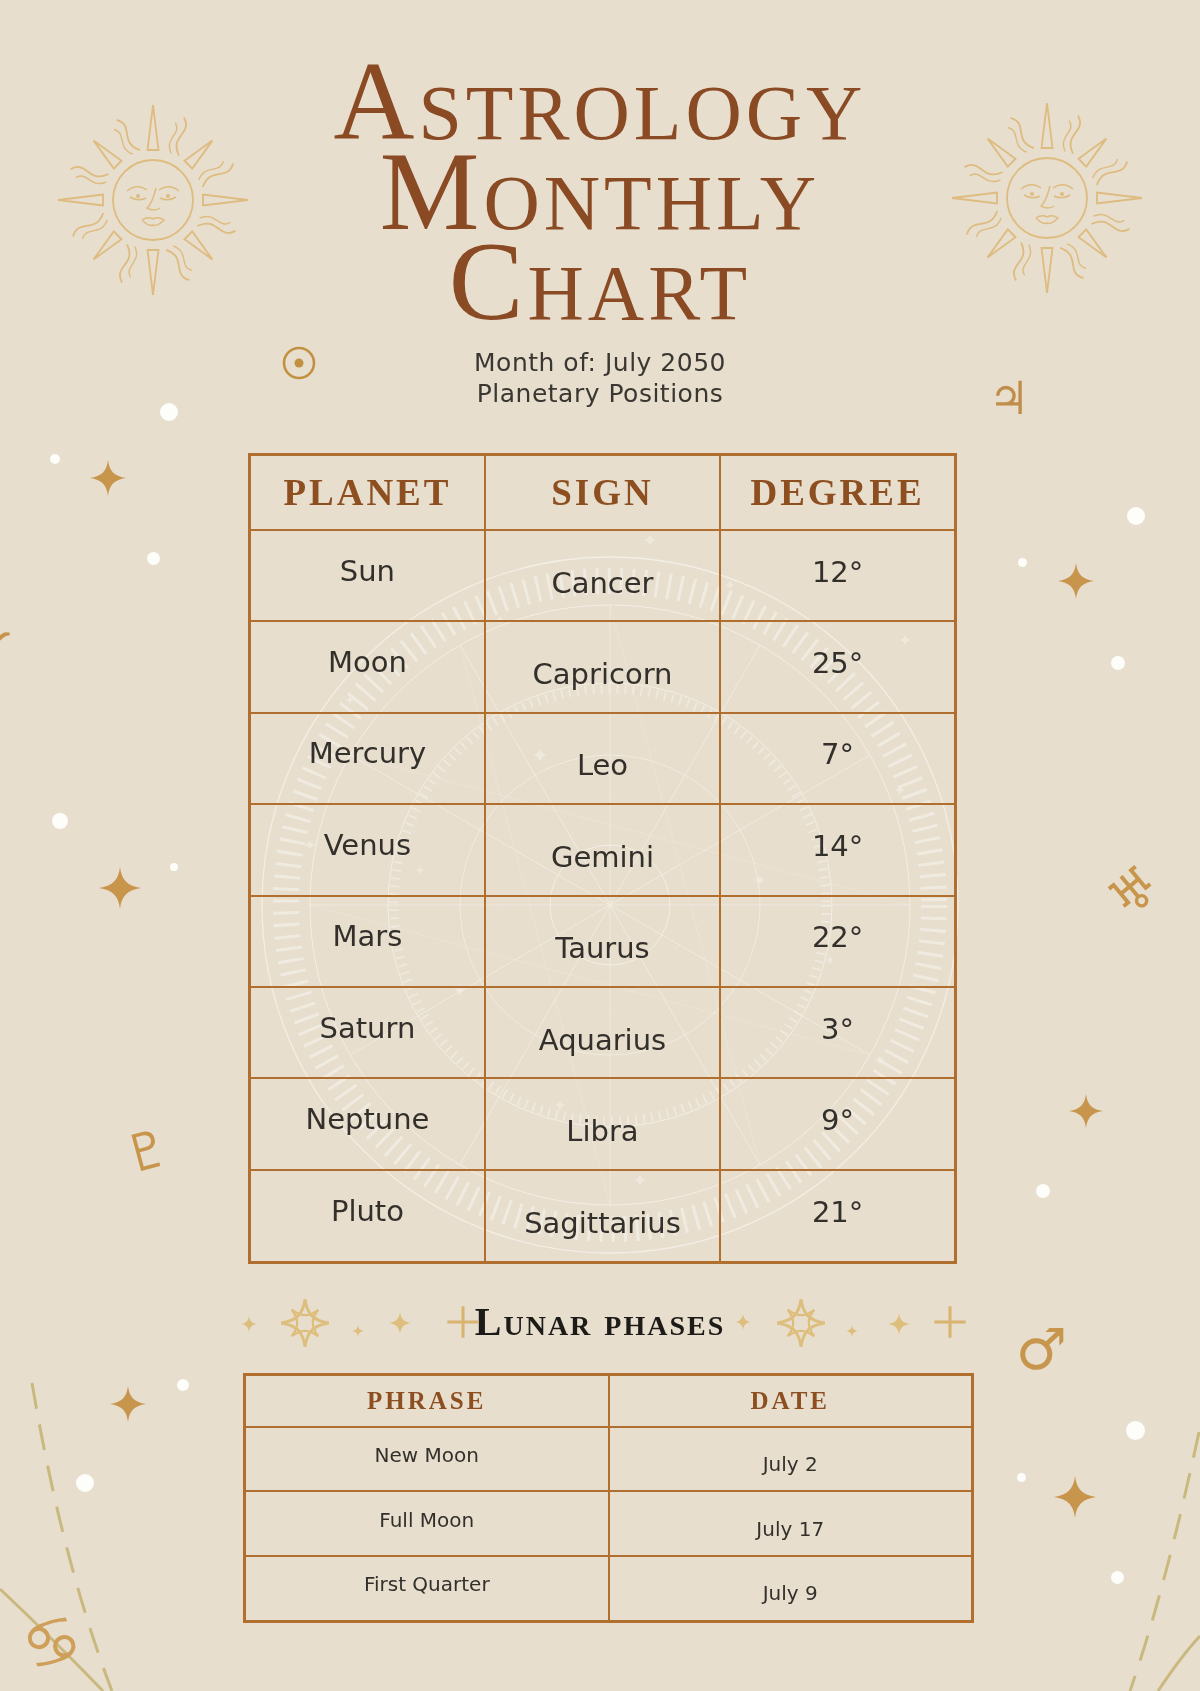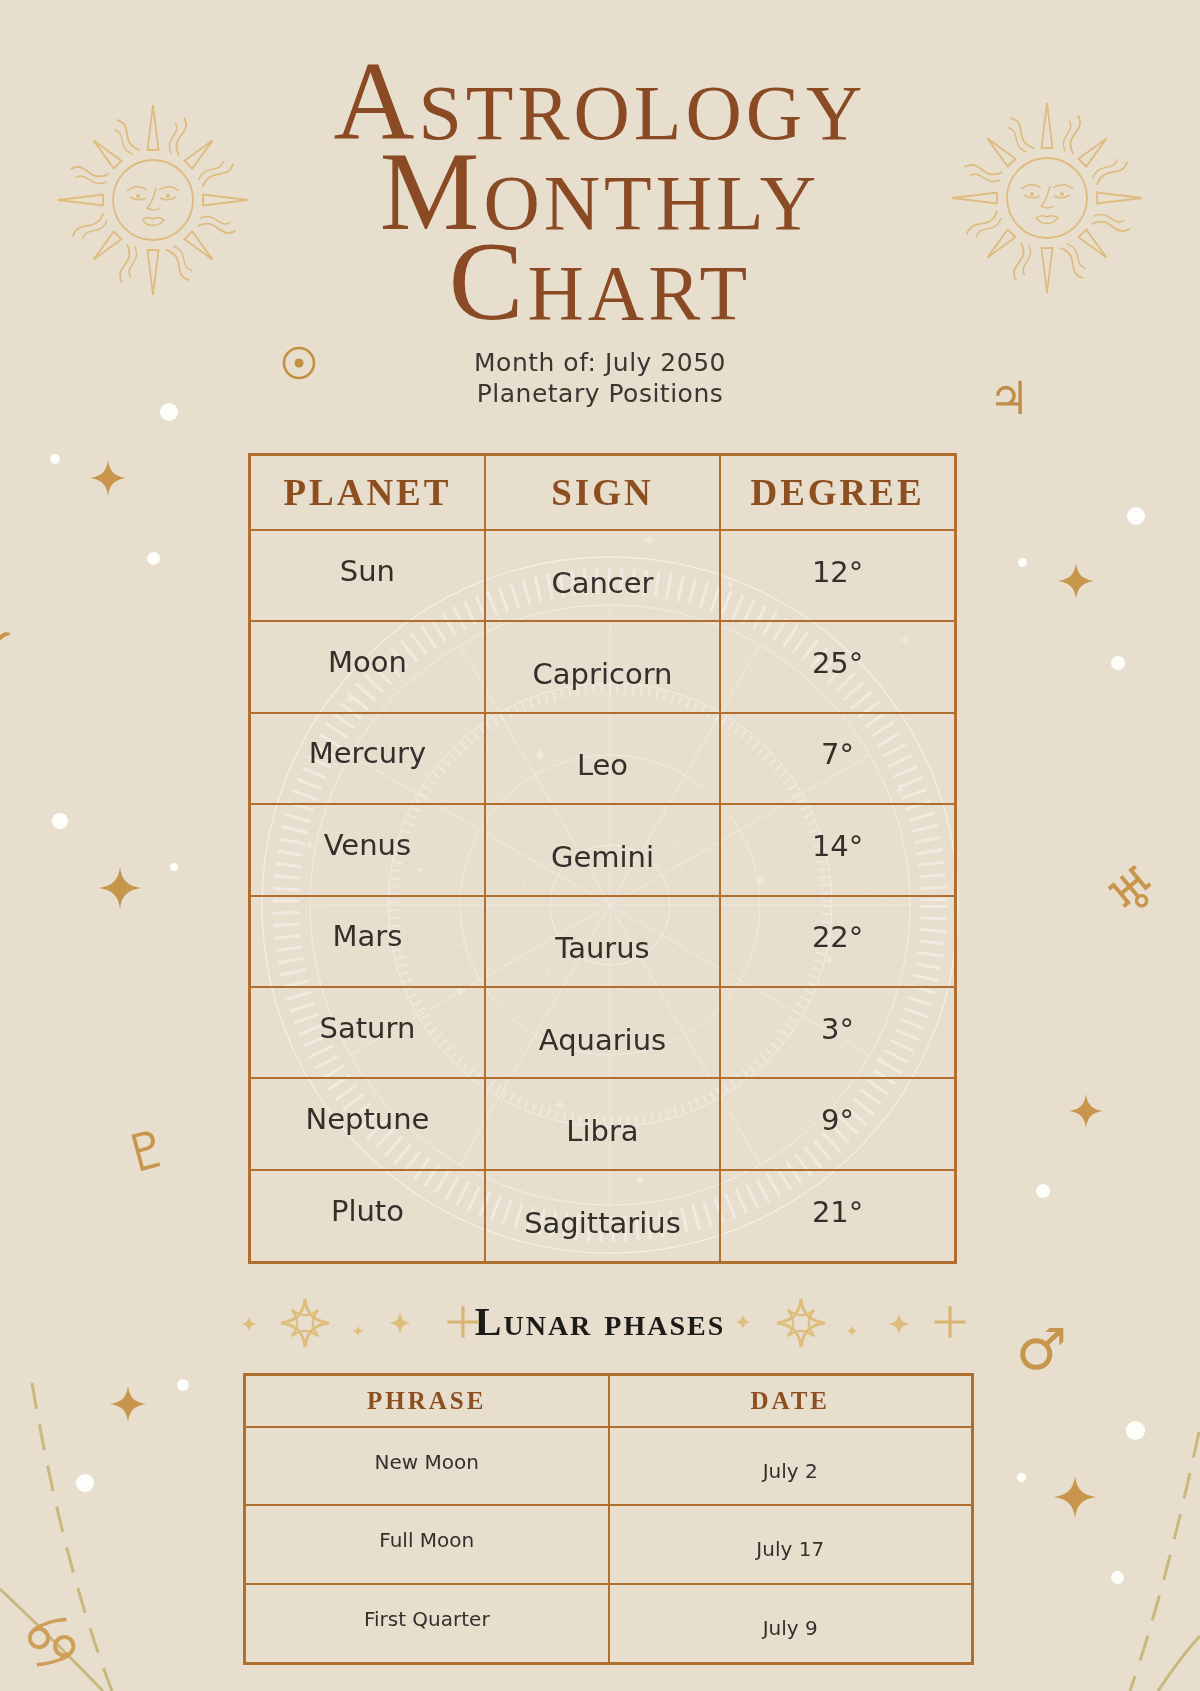--- a/index.html
+++ b/index.html
@@ -23,21 +23,21 @@
     color:var(--title_brown,#8a4a24); font-weight:400;
   }
   .title-line::first-letter{text-transform:uppercase;}
 
   .subtitle-block{position:absolute;top:347px;left:0;width:1200px;text-align:center;z-index:2;}
   .subtitle-line{font-size:25px;line-height:31px;color:#3a3732;letter-spacing:.5px;}
 
   
   table{border-collapse:collapse;table-layout:fixed;position:absolute;z-index:2;}
   .ptable{left:248px;top:453px;width:709px;height:811px;border:3px solid var(--table_border,#b06f2e);}
-  .ltable{left:243px;top:1373px;width:731px;height:292px;border:3px solid var(--table_border,#b06f2e);}
+  .ltable{left:243px;top:1373px;width:731px;height:250px;border:3px solid var(--table_border,#b06f2e);}
   th,td{border:2px solid var(--table_border,#b06f2e);text-align:center;vertical-align:middle;padding:0;}
   th{
     font-family:"Liberation Serif","DejaVu Serif",serif;font-weight:bold;
     color:var(--header_text,#8d4e20);letter-spacing:3px;
   }
   .ptable th{font-size:37px;height:73px;}
   .ltable th{font-size:25px;height:50px;}
   td{font-size:29px;color:var(--cell_text,#33302c);}
   .ltable td{font-size:20px;}
   td span{display:inline-block;}

